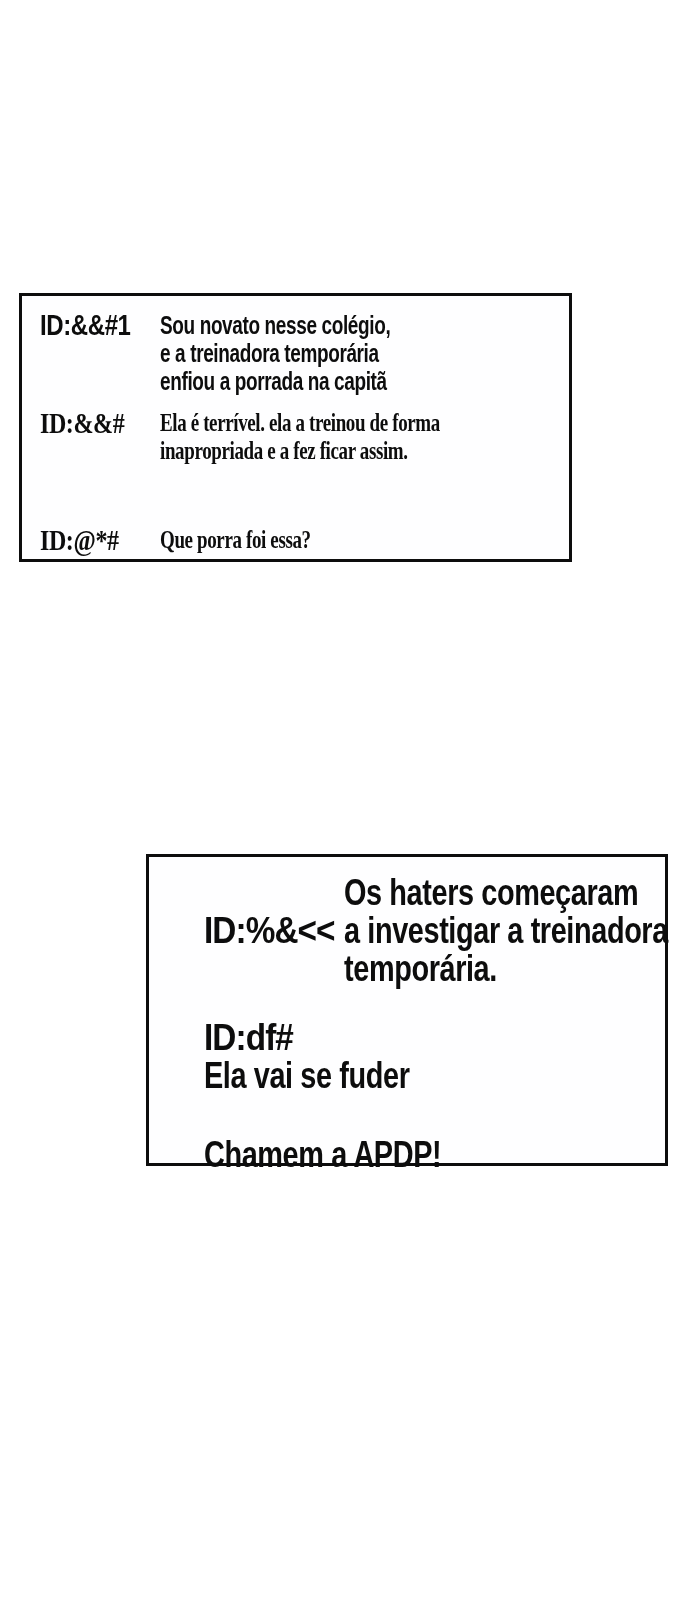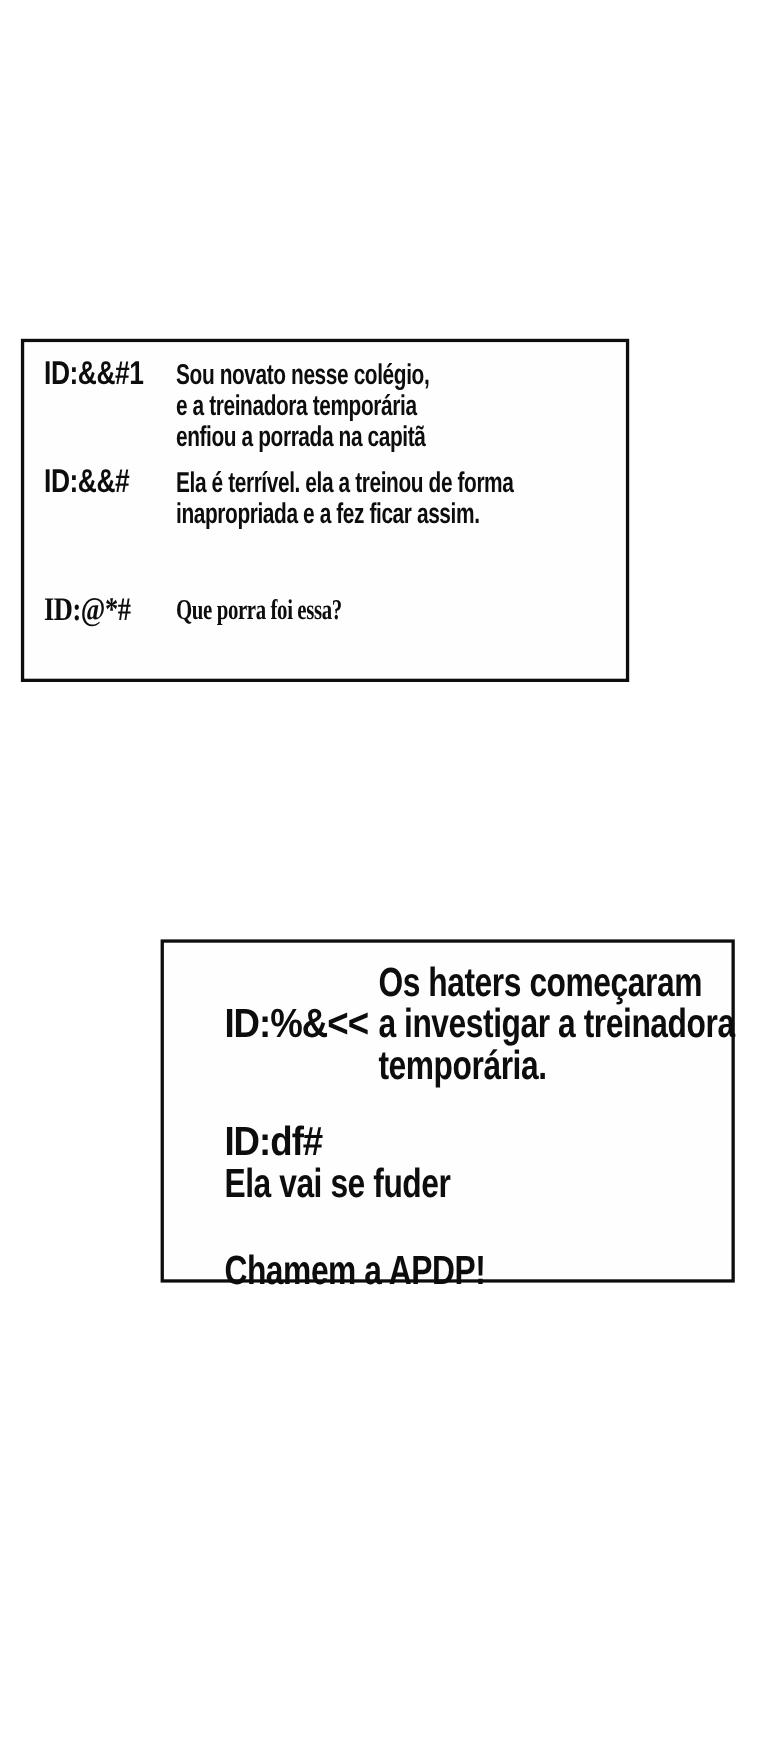--- a/index.html
+++ b/index.html
@@ -12,35 +12,35 @@
     font-weight: bold;
     color: #0d0d0d;
     overflow: hidden;
   }
   .panel {
     position: absolute;
     box-sizing: border-box;
     border: 3px solid #0d0d0d;
     background: #fefeff;
   }
-  #panel1 { left: 19px;  top: 308px; width: 553px; height: 312px; }
+  #panel1 { left: 19px;  top: 293px; width: 553px; height: 269px; }
   #panel2 { left: 146px; top: 854px; width: 522px; height: 312px; padding-left: 46px; }
 
   .row { display: flex; align-items: flex-start; }
   .idcol { flex: none; }
   .textcol { flex: none; }
   .id, .line { white-space: nowrap; transform-origin: 0 50%; }
 
   
   .p1 .row { padding-left: 18px; }
   .p1 .idcol { width: 120px; }
   .p1 .id   { font-size: 30px; line-height: 28px; transform: scaleX(0.80); letter-spacing: -0.5px; }
   .p1 .line { font-size: 26px; line-height: 28px; transform: scaleX(0.73); letter-spacing: -0.5px; }
   .p1 .row1 { margin-top: 15px; }
-  .p1 .row2 { margin-top: 14px; }
+  .p1 .row2 { margin-top: 14px; font-family: Liberation Serif, serif; }
   .p1 .row3 { margin-top: 61px; font-family: Liberation Serif, serif; }
 
   
   .p2 .row { padding-left: 9px; }
   .p2 .idcol { width: 140px; }
   .p2 .id   { font-size: 37px; line-height: 38px; transform: scaleX(0.90); letter-spacing: -1px; }
   .p2 .line { font-size: 37px; line-height: 38px; transform: scaleX(0.78); letter-spacing: -0.5px; }
   .p2 .row1 { margin-top: 17px; align-items: center; }
   .p2 .row2 { margin-top: 31px; flex-direction: column; }
   .p2 .row3 { margin-top: 41px; }

